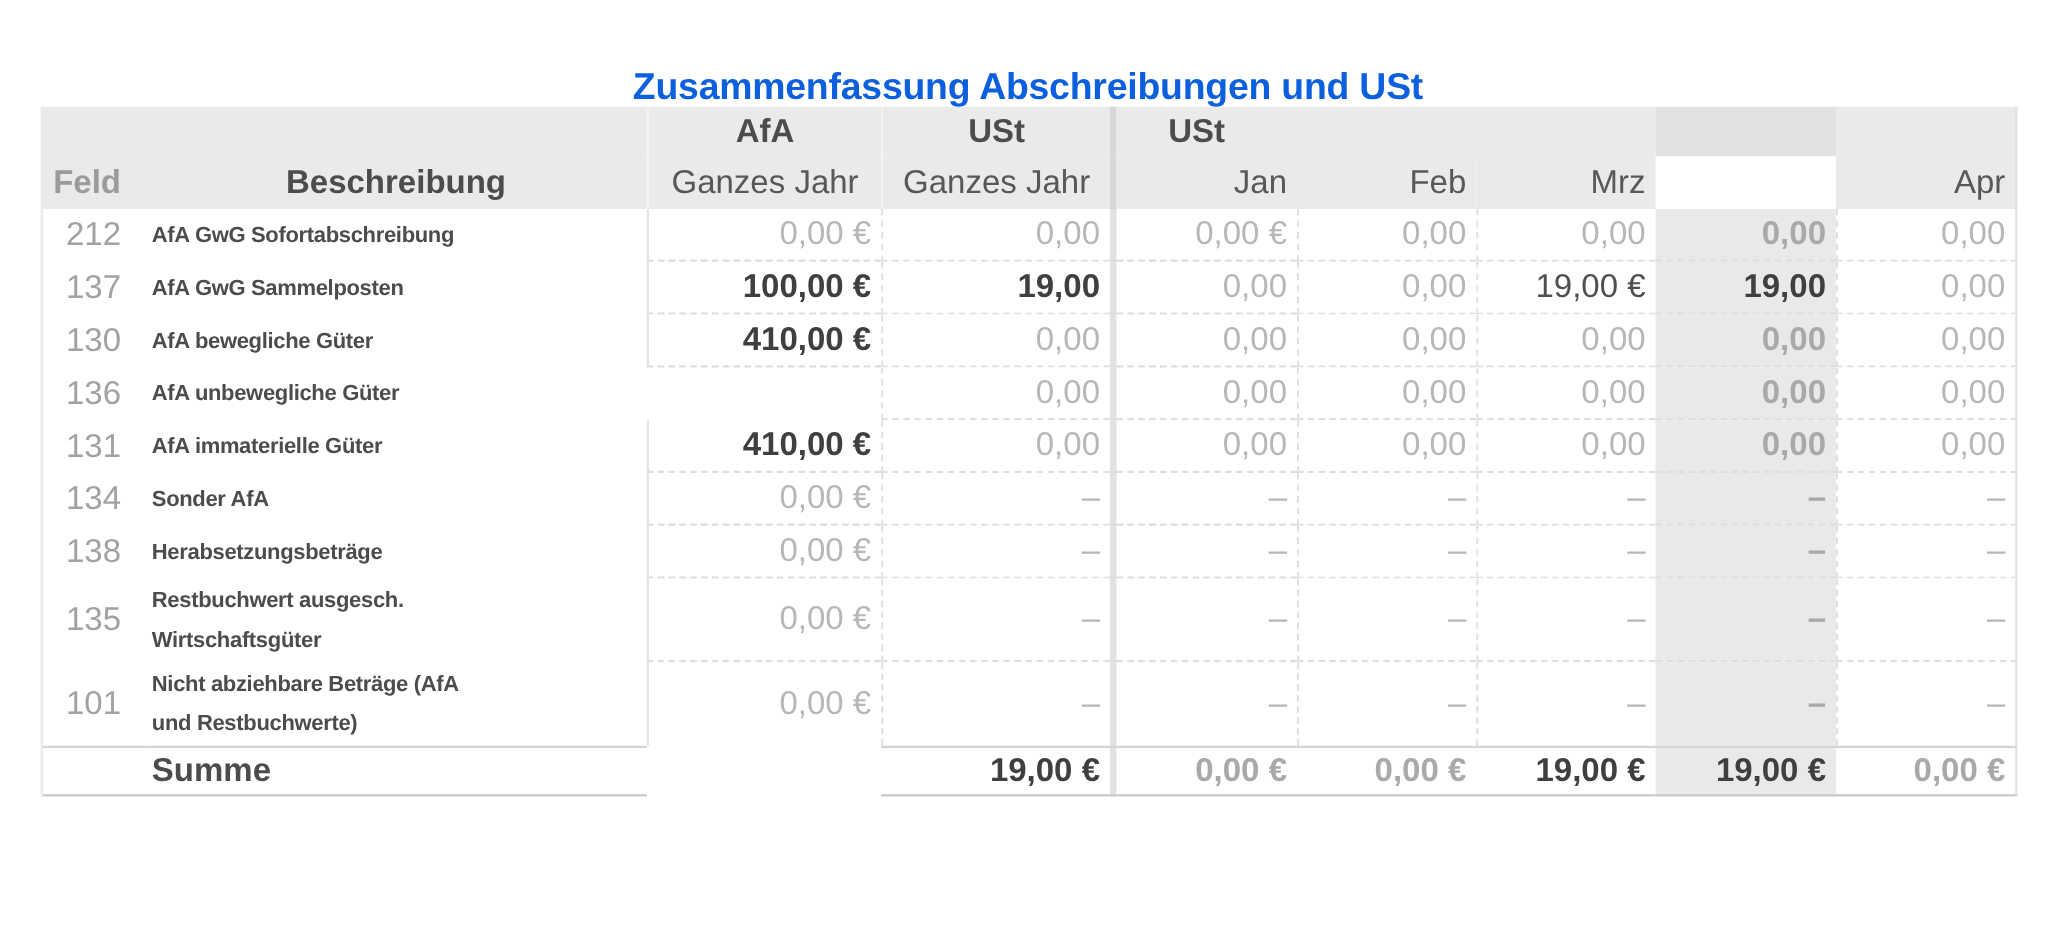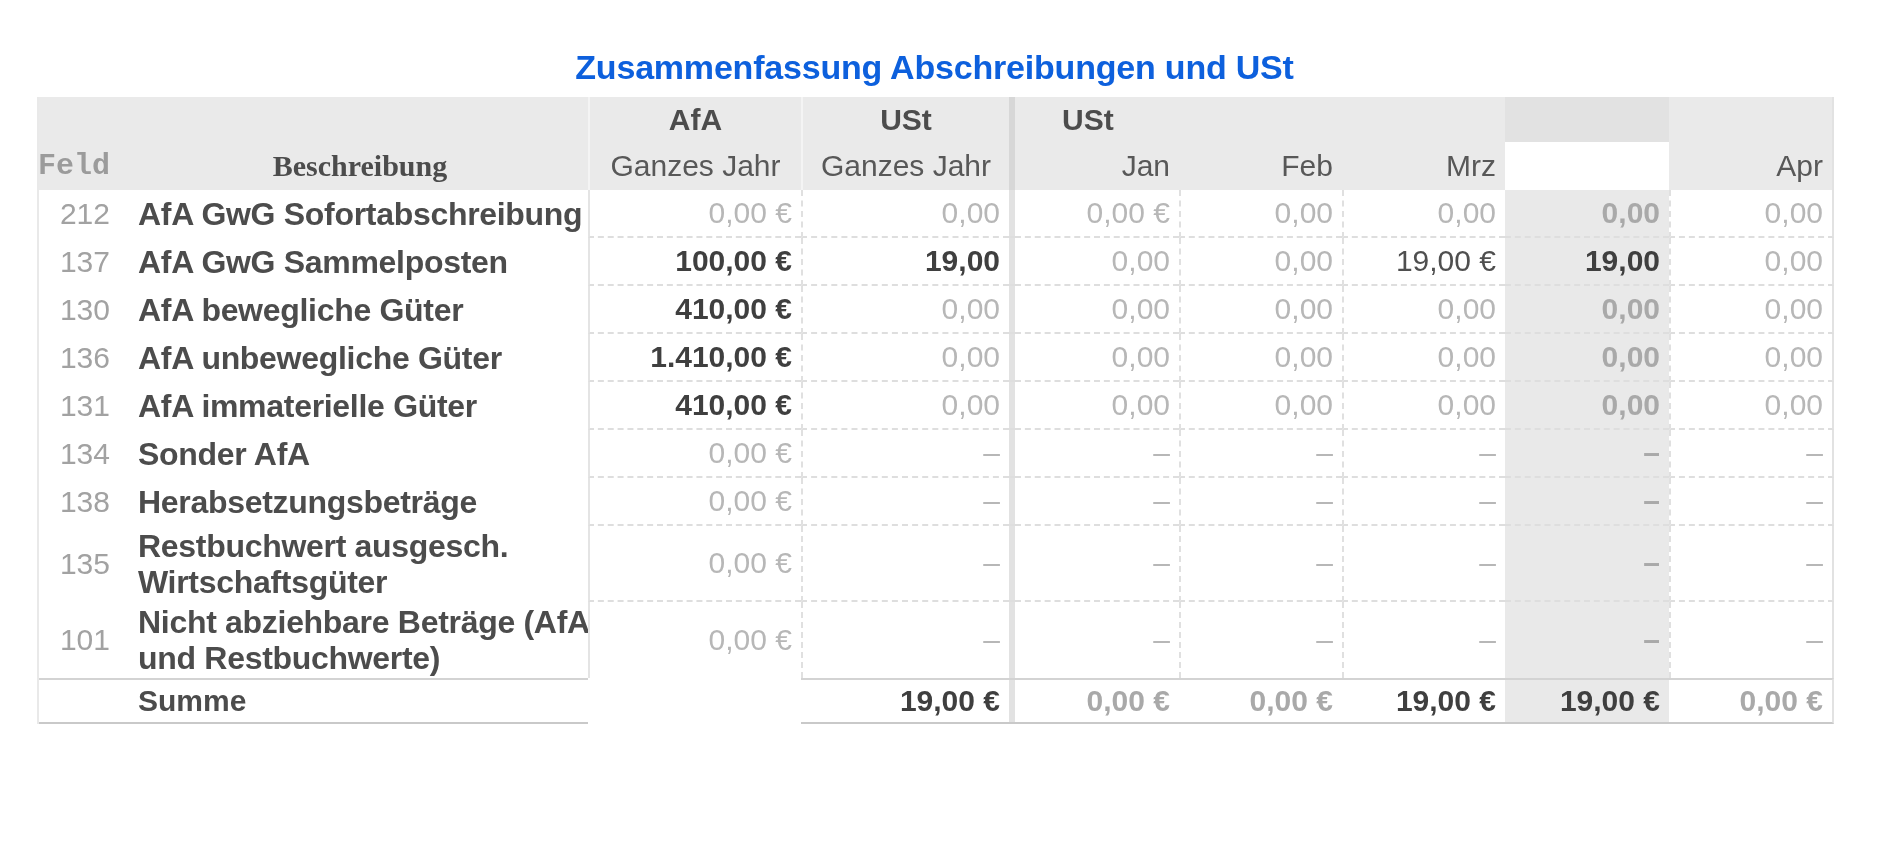--- a/index.html
+++ b/index.html
@@ -2,21 +2,21 @@
 <html><head>
 <meta charset="utf-8">
 <style>
   html,body{margin:0;padding:0;}
   body{
     width:1880px;height:850px;background:#ffffff;position:relative;
     font-family:"Liberation Sans", sans-serif;
     -webkit-font-smoothing:antialiased;
   }
   .sheet-title{
-    position:absolute;left:37px;top:48px;width:1795px;
+    position:absolute;left:37px;top:60px;width:1795px;
     text-align:center;font-size:34px;font-weight:bold;color:#0d60dd;
     letter-spacing:-0.2px;
   }
   .afa-table{
     position:absolute;left:37px;top:97px;
     display:grid;
     grid-template-columns:93px 456px 213px 208px 6px 164px 163px 163px 164px 165px;
     grid-template-rows:45px 48px repeat(7,48px) 76px 76px 46px;
     border-left:2px solid #e9e9e9;
   }
@@ -32,21 +32,21 @@
   .sub-center{justify-content:center;color:#585858;}
   .feld-h{font-weight:bold;color:#9b9b9b;justify-content:flex-end;padding-right:22px;}
   .besch-h{font-weight:bold;color:#4c4c4c;justify-content:center;}
   .q1-h{font-weight:bold;color:#4c4c4c;}
   
   .band{background:#e9e9e9;}
   .stripe{background:#e2e2e2;}
   .feld-num{color:#a2a2a2;justify-content:flex-end;padding-right:22px;}
   .desc{
     font-weight:bold;color:#4c4c4c;padding-left:6px;
-    white-space:pre;line-height:36px;font-size:32px;letter-spacing:-0.3px;
+    white-space:pre;line-height:36px;font-size:20px;letter-spacing:-0.3px;
   }
   .g{color:#b7b7b7;font-weight:normal;}
   .gb{color:#a9a9a9;font-weight:bold;}
   .d{color:#4f4f4f;font-weight:normal;}
   .db{color:#3f3f3f;font-weight:bold;}
   
   .bl-solid{border-left:2px solid #e4e4e4;}
   .bl-white{border-left:2px solid #f4f4f4;}
   .bl-dash{border-left:2px dashed #e0e0e0;}
   .br-solid{border-right:2px solid #e2e2e2;}
@@ -61,22 +61,22 @@
 <div class="sheet-title">Zusammenfassung Abschreibungen und USt</div>
 
 <div class="afa-table" id="grid">
     <div class="c h" style="grid-area: 1 / 1 / auto / span 2;"></div>
     <div class="c h group-lbl bl-white" style="grid-area: 1 / 3;">AfA</div>
     <div class="c h group-lbl bl-white" style="grid-area: 1 / 4;">USt</div>
     <div class="c h-stripe" style="grid-area: 1 / 5;"></div>
     <div class="c h group-lbl-left" style="grid-area: 1 / 6 / auto / span 3;">USt</div>
     <div class="c h-band" style="grid-area: 1 / 9;"></div>
     <div class="c h br-solid" style="grid-area: 1 / 10;"></div>
-    <div class="c h feld-h" style="grid-area: 2 / 1; font-family: Liberation Mono, monospace;">Feld</div>
-    <div class="c h besch-h" style="grid-area: 2 / 2; font-family: Liberation Serif, serif;">Beschreibung</div>
+    <div class="c h feld-h" style="grid-area: 2 / 1;">Feld</div>
+    <div class="c h besch-h" style="grid-area: 2 / 2;">Beschreibung</div>
     <div class="c h sub-center bl-white" style="grid-area: 2 / 3;">Ganzes Jahr</div>
     <div class="c h sub-center bl-white" style="grid-area: 2 / 4;">Ganzes Jahr</div>
     <div class="c h-stripe" style="grid-area: 2 / 5;"></div>
     <div class="c h num sub-lbl" style="grid-area: 2 / 7;">Feb</div>
     <div class="c h num sub-lbl" style="grid-area: 2 / 6;">Jan</div>
     <div class="c h num sub-lbl" style="grid-area: 2 / 8;">Mrz</div>
     <div class="c h num sub-lbl br-solid" style="grid-area: 2 / 10;">Apr</div>
     <div class="c feld-num" style="grid-area: 3 / 1;">212</div>
     <div class="c desc" style="grid-area: 3 / 2;">AfA GwG Sofortabschreibung</div>
     <div class="c stripe bb" style="grid-area: 3 / 5;"></div>
@@ -103,21 +103,20 @@
     <div class="c num db bl-solid bb" style="grid-area: 5 / 3;">410,00 €</div>
     <div class="c num g bl-dash bb" style="grid-area: 5 / 4;">0,00</div>
     <div class="c num g bb" style="grid-area: 5 / 6;">0,00</div>
     <div class="c num g bl-dash bb" style="grid-area: 5 / 7;">0,00</div>
     <div class="c num g bl-dash bb" style="grid-area: 5 / 8;">0,00</div>
     <div class="c num gb band bb" style="grid-area: 5 / 9;">0,00</div>
     <div class="c num g bl-dash br-solid bb" style="grid-area: 5 / 10;">0,00</div>
     <div class="c feld-num" style="grid-area: 6 / 1;">136</div>
     <div class="c desc" style="grid-area: 6 / 2;">AfA unbewegliche Güter</div>
     <div class="c stripe bb" style="grid-area: 6 / 5;"></div>
-    <div class="c num db bl-solid bb" style="grid-area: 6 / 3;">1.410,00 €</div>
     <div class="c num g bl-dash bb" style="grid-area: 6 / 4;">0,00</div>
     <div class="c num g bb" style="grid-area: 6 / 6;">0,00</div>
     <div class="c num g bl-dash bb" style="grid-area: 6 / 7;">0,00</div>
     <div class="c num g bl-dash bb" style="grid-area: 6 / 8;">0,00</div>
     <div class="c num gb band bb" style="grid-area: 6 / 9;">0,00</div>
     <div class="c num g bl-dash br-solid bb" style="grid-area: 6 / 10;">0,00</div>
     <div class="c feld-num" style="grid-area: 7 / 1;">131</div>
     <div class="c desc" style="grid-area: 7 / 2;">AfA immaterielle Güter</div>
     <div class="c stripe bb" style="grid-area: 7 / 5;"></div>
     <div class="c num db bl-solid bb" style="grid-area: 7 / 3;">410,00 €</div>

